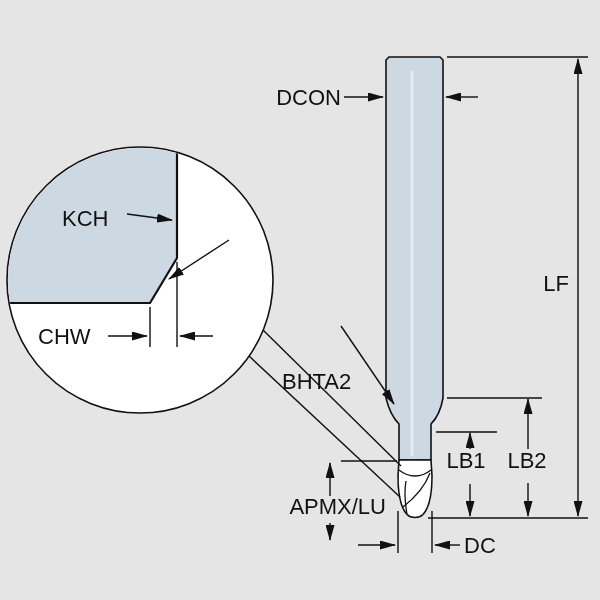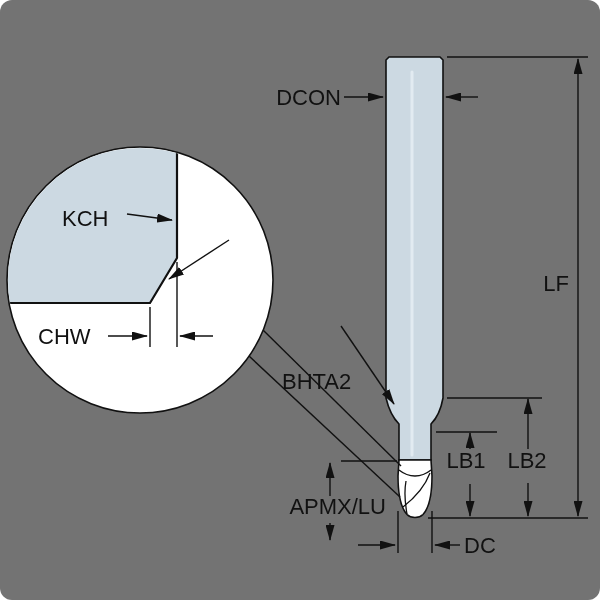--- a/index.html
+++ b/index.html
@@ -1,16 +1,16 @@
 <!DOCTYPE html>
 <html><head>
 <meta charset="utf-8">
 <style>
   html,body{margin:0;padding:0;background:#ffffff;}
-  .stage{width:600px;height:600px;background:#737373;position:relative;overflow:hidden;border-radius:12px;}
+  .stage{width:600px;height:600px;background:#e5e5e5;position:relative;overflow:hidden;}
   svg{display:block;}
   text{
     font-family:"Liberation Sans", sans-serif;
     font-size:22px;
     fill:#111111;
   }
   .dimline{stroke:#111111;stroke-width:1.4;fill:none;}
   .edge{stroke:#111111;stroke-width:2.2;fill:none;}
   .outline{stroke:#111111;stroke-width:1.6;}
   .flute{stroke:#111111;stroke-width:1.3;fill:none;}

